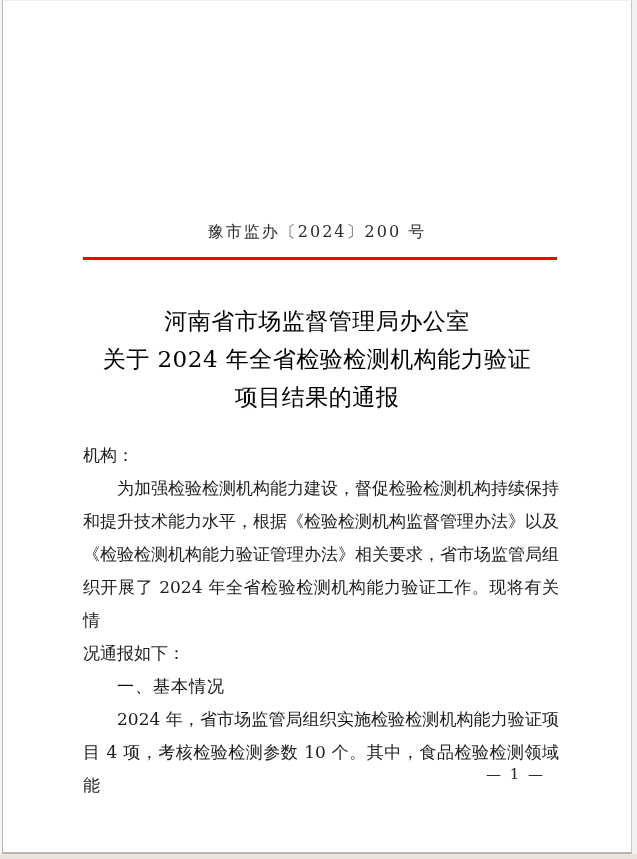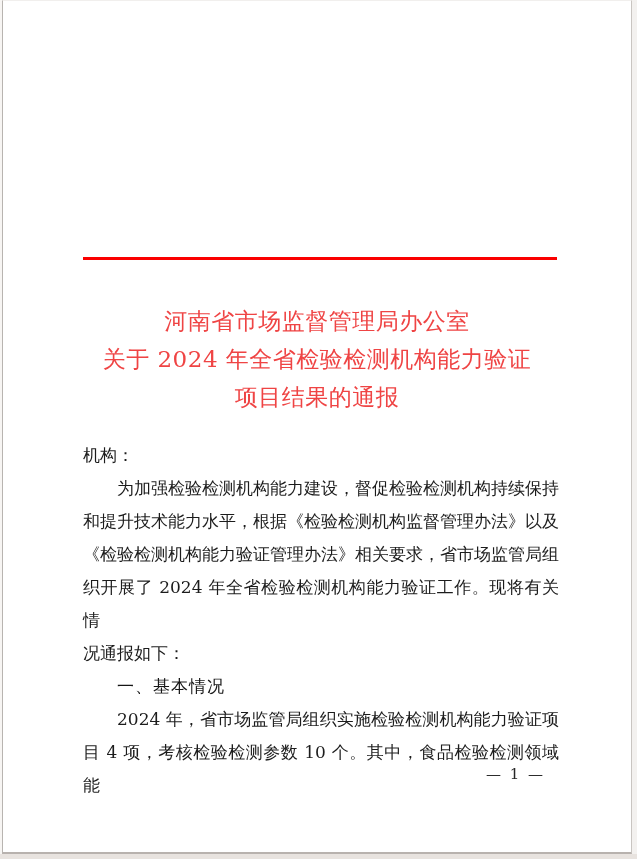--- a/index.html
+++ b/index.html
@@ -65,21 +65,21 @@
     top: 256px; left: 80px;
     width: 474px; height: 3px;
     background: var(--accent-red, #fa0000);
   }
   .doc-title {
     position: absolute;
     top: 301px; left: 0; right: 0;
     text-align: center;
     font-size: 23px;
     line-height: 38px;
-    color: #ef4444;
+    color: #000000;
     letter-spacing: 0.5px;
   }
   .body-text {
     position: absolute;
     top: 438px; left: 80px;
     width: 476px;
     font-size: 17px;
     line-height: 33px;
     color: #1c1c1c;
   }
@@ -107,20 +107,21 @@
 </head>
 <body>
 
 <div class="canvas">
   <div class="right-strip"></div>
   <div class="bottom-strip"></div>
 
   <div class="page">
 
 
+    <div class="doc-number">豫市监办〔2024〕200 号</div>
 
     <div class="red-rule"></div>
 
     <div class="doc-title">
       <div class="title-line">河南省市场监督管理局办公室</div>
       <div class="title-line">关于 2024 年全省检验检测机构能力验证</div>
       <div class="title-line">项目结果的通报</div>
     </div>
 
     <div class="body-text">

